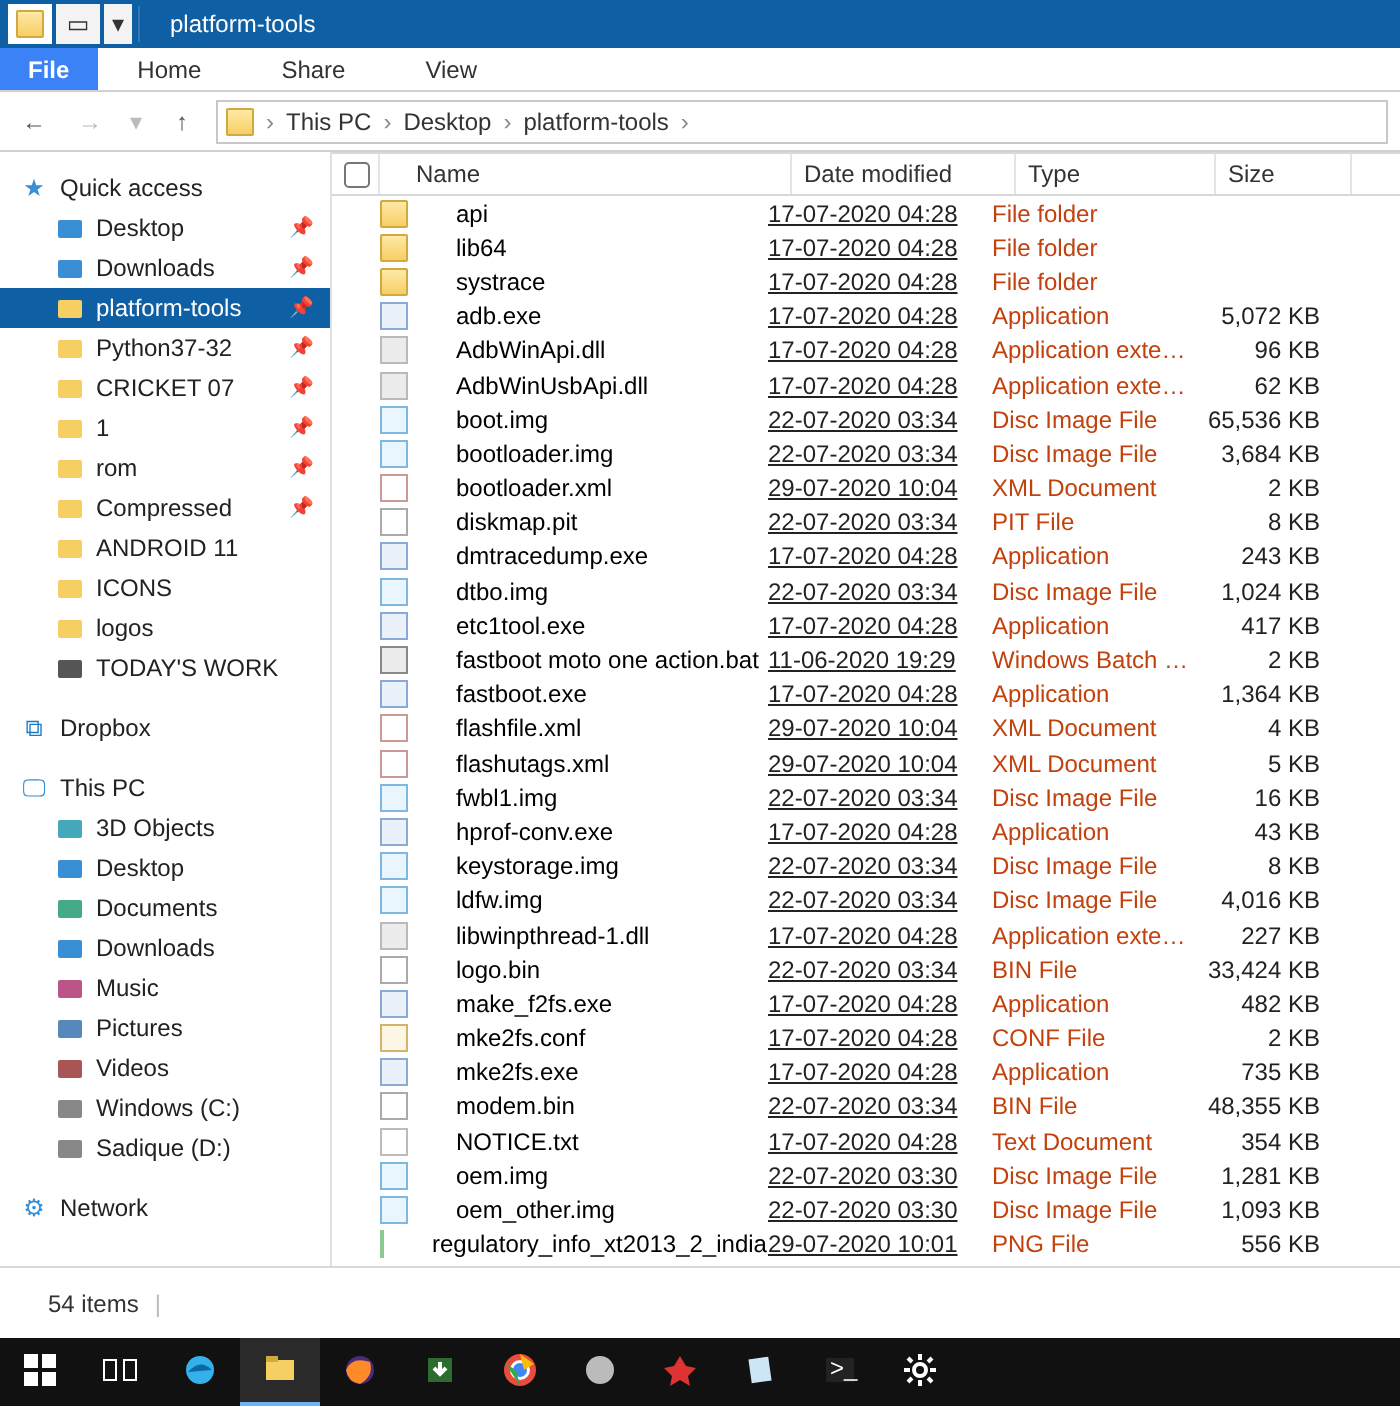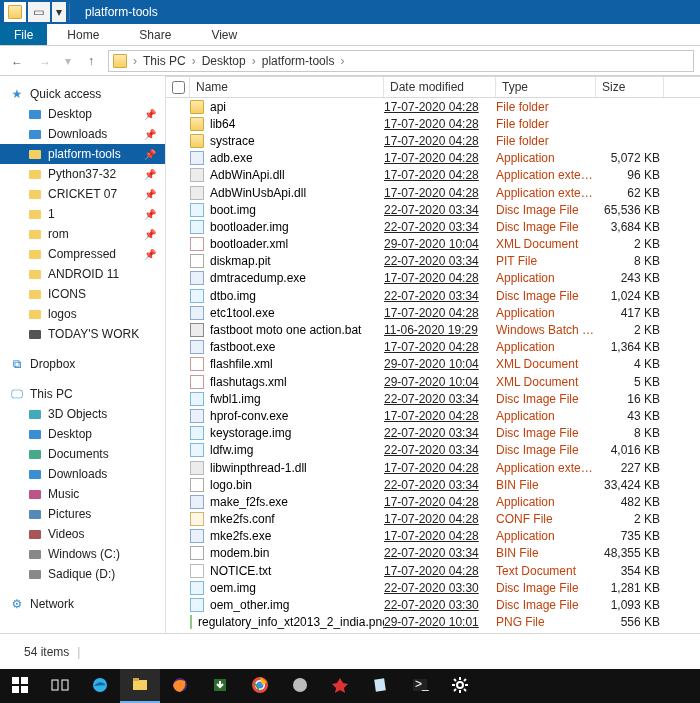--- a/index.html
+++ b/index.html
@@ -7,21 +7,21 @@
 
   
   .titlebar { height: 24px; background: #0e5fa3; display: flex; align-items: center; padding-left: 4px; color: #fff; }
   .titlebar .qat { display: flex; align-items: center; gap: 2px; }
   .titlebar .qat .qbtn { width: 22px; height: 20px; background: #fff; display: flex; align-items: center; justify-content: center; color: #333; }
   .titlebar .qat .sep { width: 1px; height: 18px; background: #3877b5; margin: 0 1px; }
   .titlebar .title { margin-left: 14px; font-size: 12px; }
 
   
   .ribbon { height: 22px; background: #fff; border-bottom: 1px solid #d0d0d0; display: flex; align-items: stretch; }
-  .ribbon .file { background: #0369a1; color: #fff; padding: 0 14px; display: flex; align-items: center; }
+  .ribbon .file { background: #3b82f6; color: #fff; padding: 0 14px; display: flex; align-items: center; font-weight: bold; }
   .ribbon .tab { padding: 0 20px; display: flex; align-items: center; color: #333; }
 
   
   .navbar { height: 30px; background: #fff; border-bottom: 1px solid #d0d0d0; display: flex; align-items: center; padding: 0 6px; gap: 6px; }
   .navbtn { width: 22px; height: 22px; display: flex; align-items: center; justify-content: center; color: #555; }
   .navbtn.disabled { color: #bbb; }
   .addr { flex: 1; height: 22px; border: 1px solid #c8c8c8; display: flex; align-items: center; padding: 0 4px; gap: 2px; }
   .addr .crumb { display: flex; align-items: center; gap: 4px; color: #333; }
   .addr .car { color: #888; padding: 0 4px; }
 
@@ -37,27 +37,27 @@
   .tree .pin { margin-left: auto; margin-right: 8px; color: #6a93c1; font-size: 10px; }
   .tree .node.sel .pin { color: #cfe3f5; }
   .ico { width: 14px; height: 14px; display: inline-flex; align-items: center; justify-content: center; }
   .ico svg { width: 14px; height: 14px; }
 
   
   .files { flex: 1; display: flex; flex-direction: column; min-width: 0; }
   .cols { height: 22px; border-bottom: 1px solid #d8d8d8; border-top: 1px solid #d8d8d8; display: flex; align-items: center; color: #333; }
   .cols .col { border-right: 1px solid #e4e4e4; height: 100%; display: flex; align-items: center; padding-left: 6px; }
   .c-chk { width: 24px; padding-left: 6px; }
-  .c-name { width: 194px; }
+  .c-name { width: 194px; margin-left: 12px; }
   .c-date { width: 112px; }
   .c-type { width: 100px; }
   .c-size { width: 68px; justify-content: flex-start; }
   .rows { flex: 1; overflow: hidden; }
   .row { height: 17.2px; display: flex; align-items: center; padding-left: 24px; }
-  .row .r-name { width: 194px; display: flex; align-items: center; gap: 6px; overflow: hidden; white-space: nowrap; }
+  .row .r-name { width: 194px; display: flex; align-items: center; gap: 24px; overflow: hidden; white-space: nowrap; }
   .row .r-date { width: 112px; color: #222; text-decoration: underline; }
   .row .r-type { width: 100px; color: #c2410c; overflow: hidden; white-space: nowrap; text-overflow: ellipsis; }
   .row .r-size { width: 64px; text-align: right; color: #222; }
 
   
   .status { height: 36px; border-top: 1px solid #d8d8d8; display: flex; align-items: center; padding-left: 24px; color: #333; }
   .status .sep { margin-left: 8px; color: #bbb; }
 
   
   .taskbar { height: 34px; background: #111; display: flex; align-items: center; }

